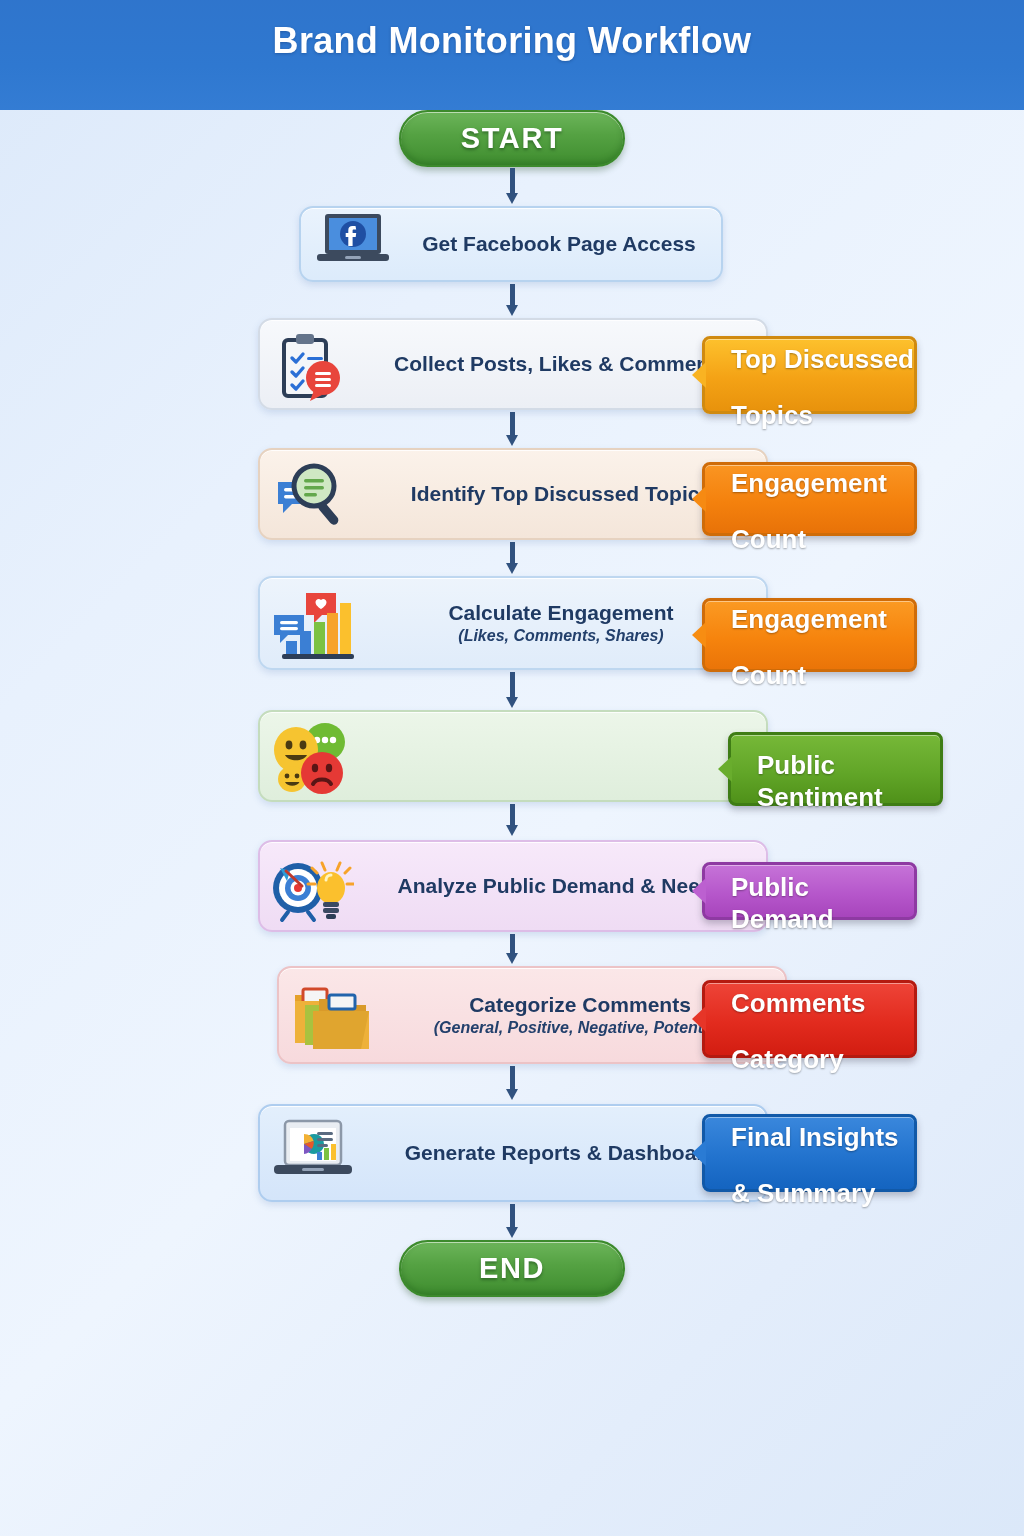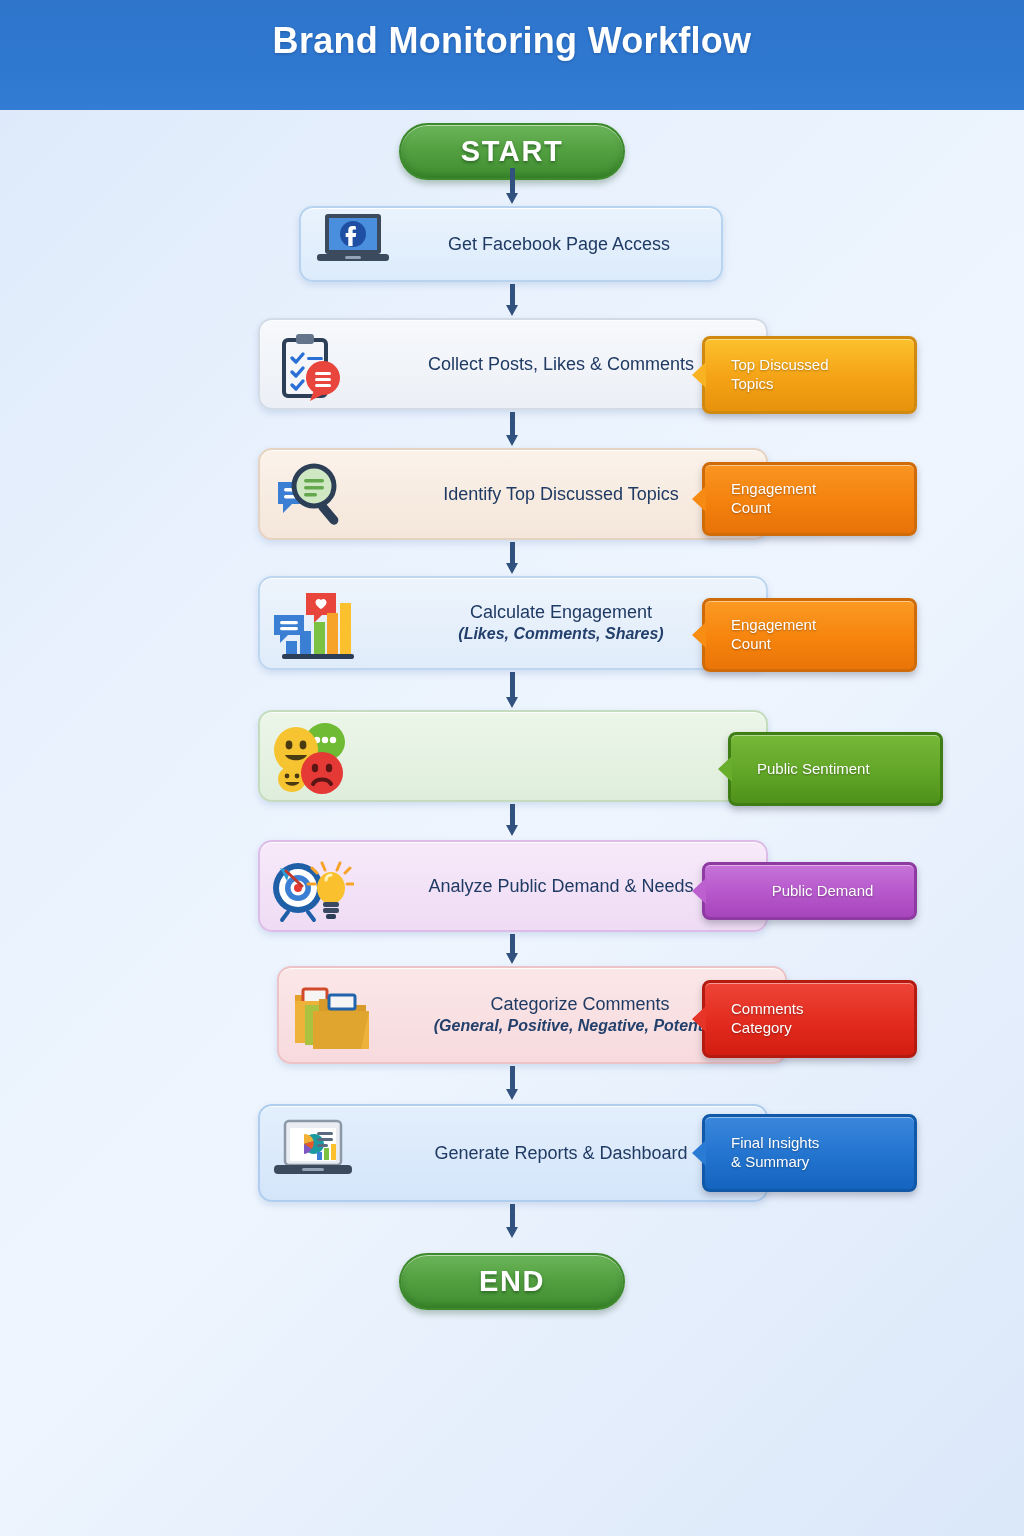--- a/index.html
+++ b/index.html
@@ -62,21 +62,20 @@
     height: 57px;
     border-radius: 29px;
     background: linear-gradient(180deg, #6cb55a 0%, #55a243 42%, #3f8d2f 100%);
     border: 2px solid #3c8a2c;
     box-shadow: 0 4px 6px rgba(40,80,40,0.30),
                 inset 0 1px 0 rgba(255,255,255,0.55),
                 inset 0 -3px 6px rgba(0,60,0,0.22);
     display: flex;
     align-items: center;
     justify-content: center;
-    margin-top: 13px;
   }
   .terminator span {
     font-size: 29px;
     font-weight: bold;
     color: #ffffff;
     letter-spacing: 1.6px;
     text-shadow: 0 2px 3px rgba(25,70,25,0.55);
   }
   #node-start { top: 110px; }
   #node-end   { top: 1240px; }
@@ -99,22 +98,22 @@
     justify-content: center;
   }
   .step .label-wrap {
     flex: 1;
     display: flex;
     flex-direction: column;
     justify-content: center;
     padding-right: 8px;
   }
   .step .label-main {
-    font-size: 18px;
-    font-weight: normal;
+    font-size: 21px;
+    font-weight: bold;
     color: #1f3a63;
     line-height: 1.12;
   }
   .step .label-sub {
     font-size: 16px;
     font-style: italic;
     font-weight: bold;
     color: #23406c;
     line-height: 1.2;
     margin-top: 2px;
@@ -152,25 +151,26 @@
     position: absolute;
     border-radius: 8px;
     display: flex;
     flex-direction: column;
     justify-content: center;
     padding: 7px 0 7px 26px;
     box-shadow: 0 4px 7px rgba(60,60,80,0.30),
                 inset 0 1px 0 rgba(255,255,255,0.45);
   }
   .badge .badge-text {
-    font-size: 15px;
-    font-weight: normal;
+    font-size: 26px;
+    font-weight: bold;
     color: #ffffff;
     line-height: 1.25;
     text-shadow: 0 1px 2px rgba(0,0,0,0.33);
+    margin-top: 24px;
   }
   .badge::before {
     content: "";
     position: absolute;
     left: -13px;
     top: 50%;
     margin-top: -13px;
     width: 0; height: 0;
     border-top: 13px solid transparent;
     border-bottom: 13px solid transparent;

